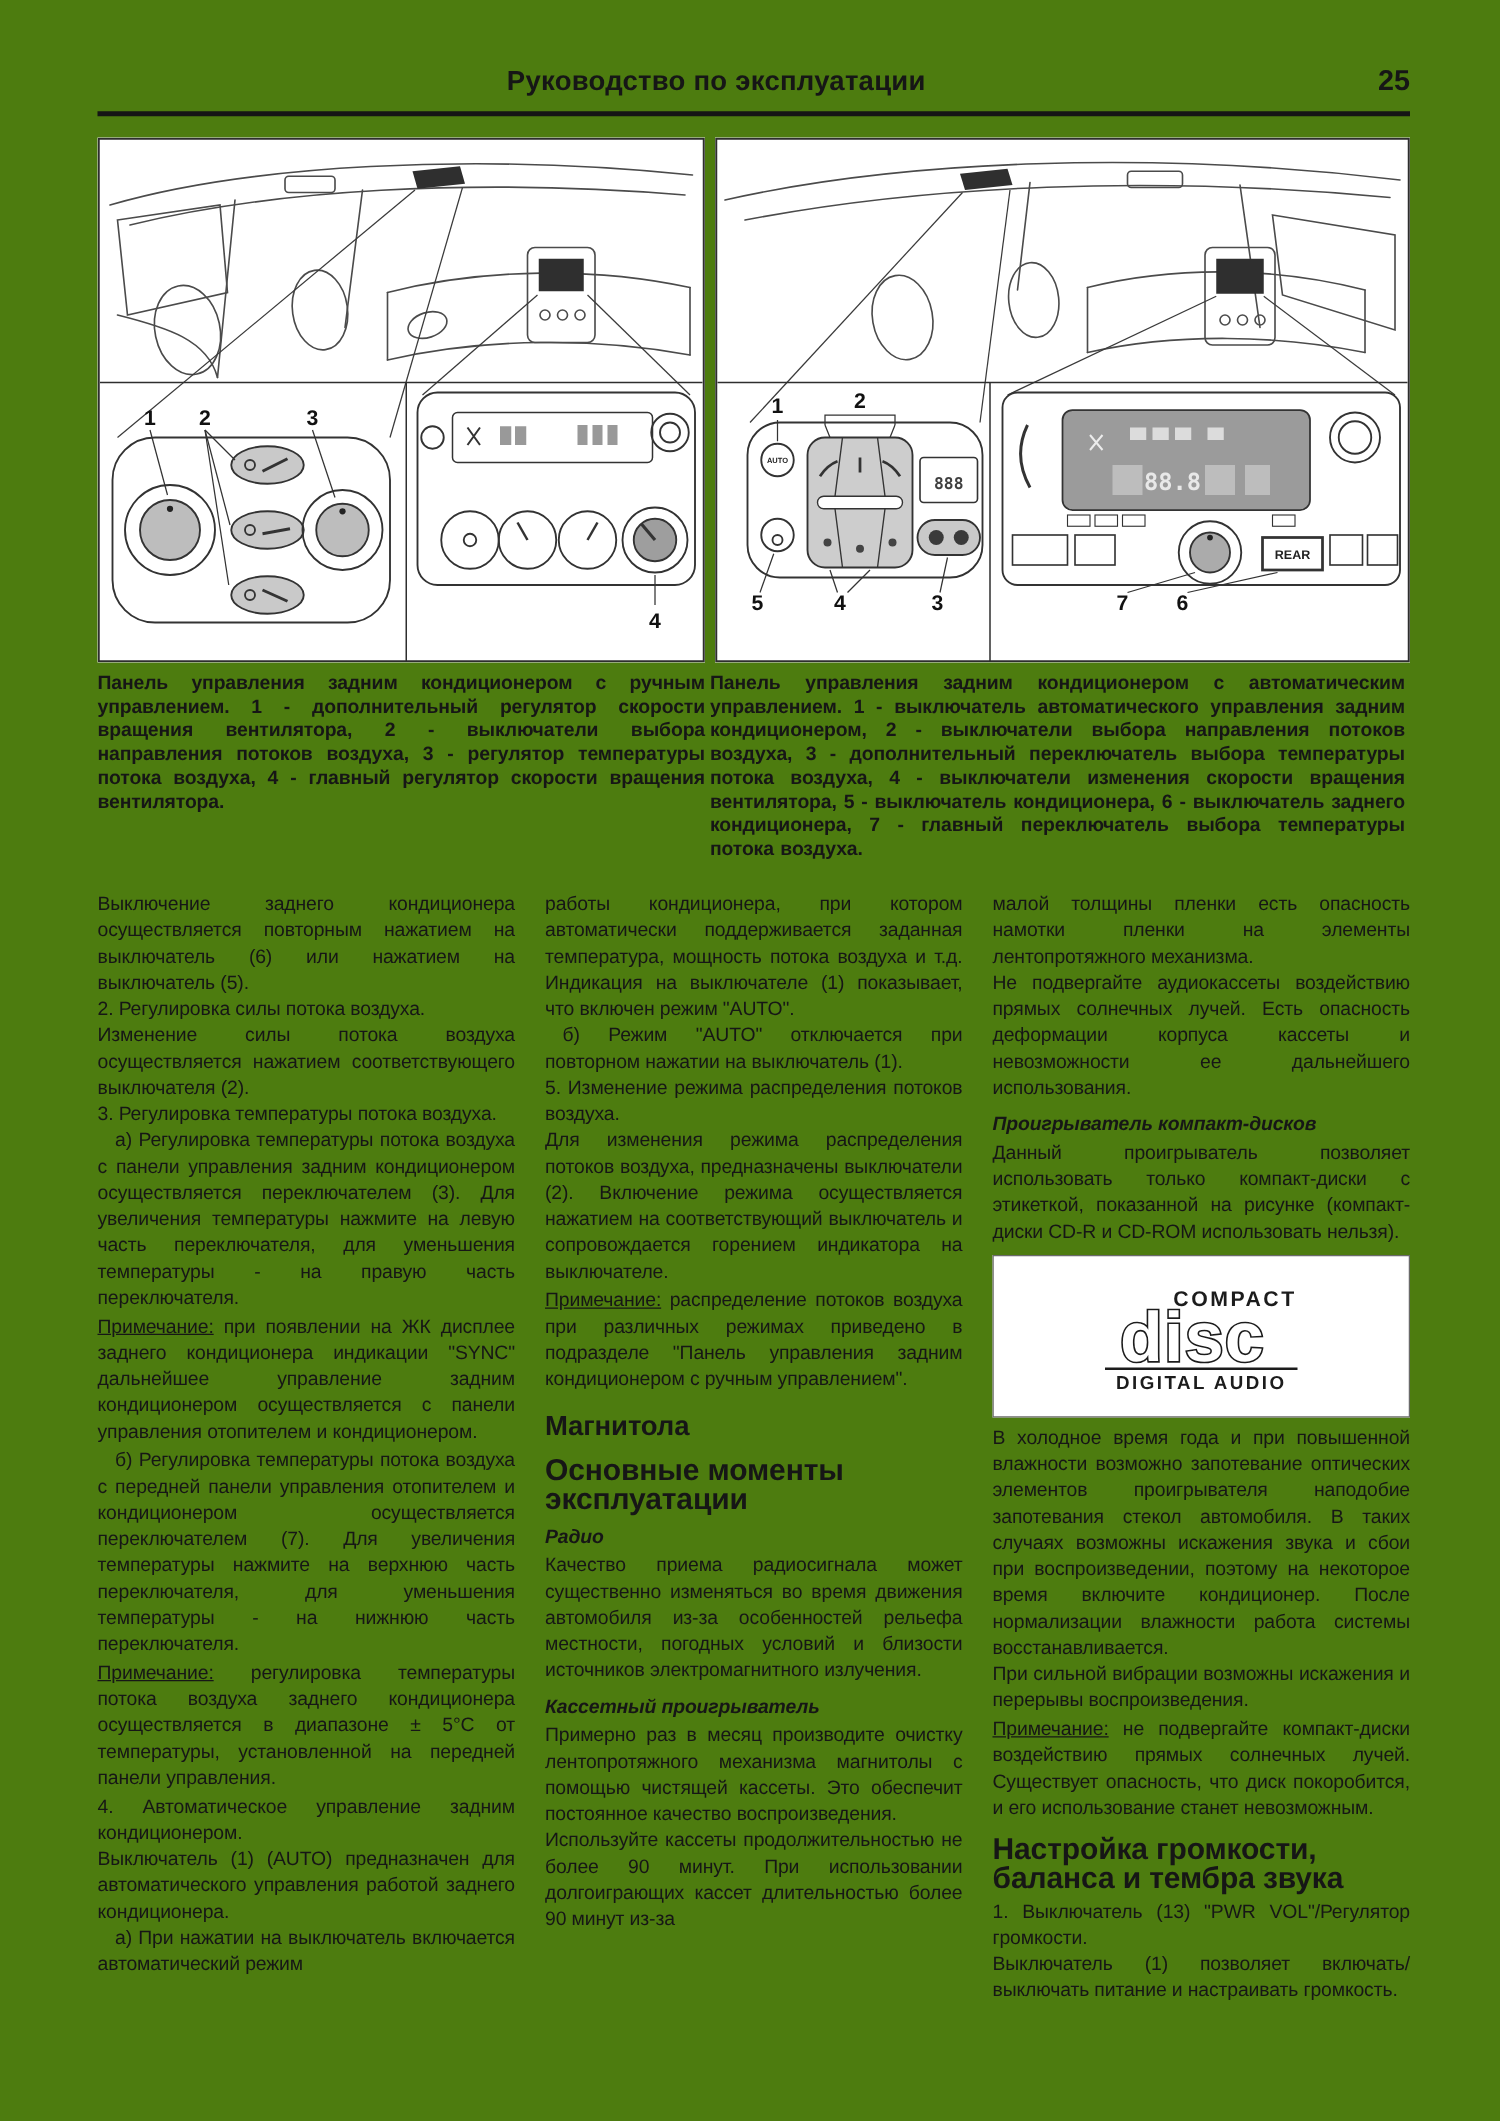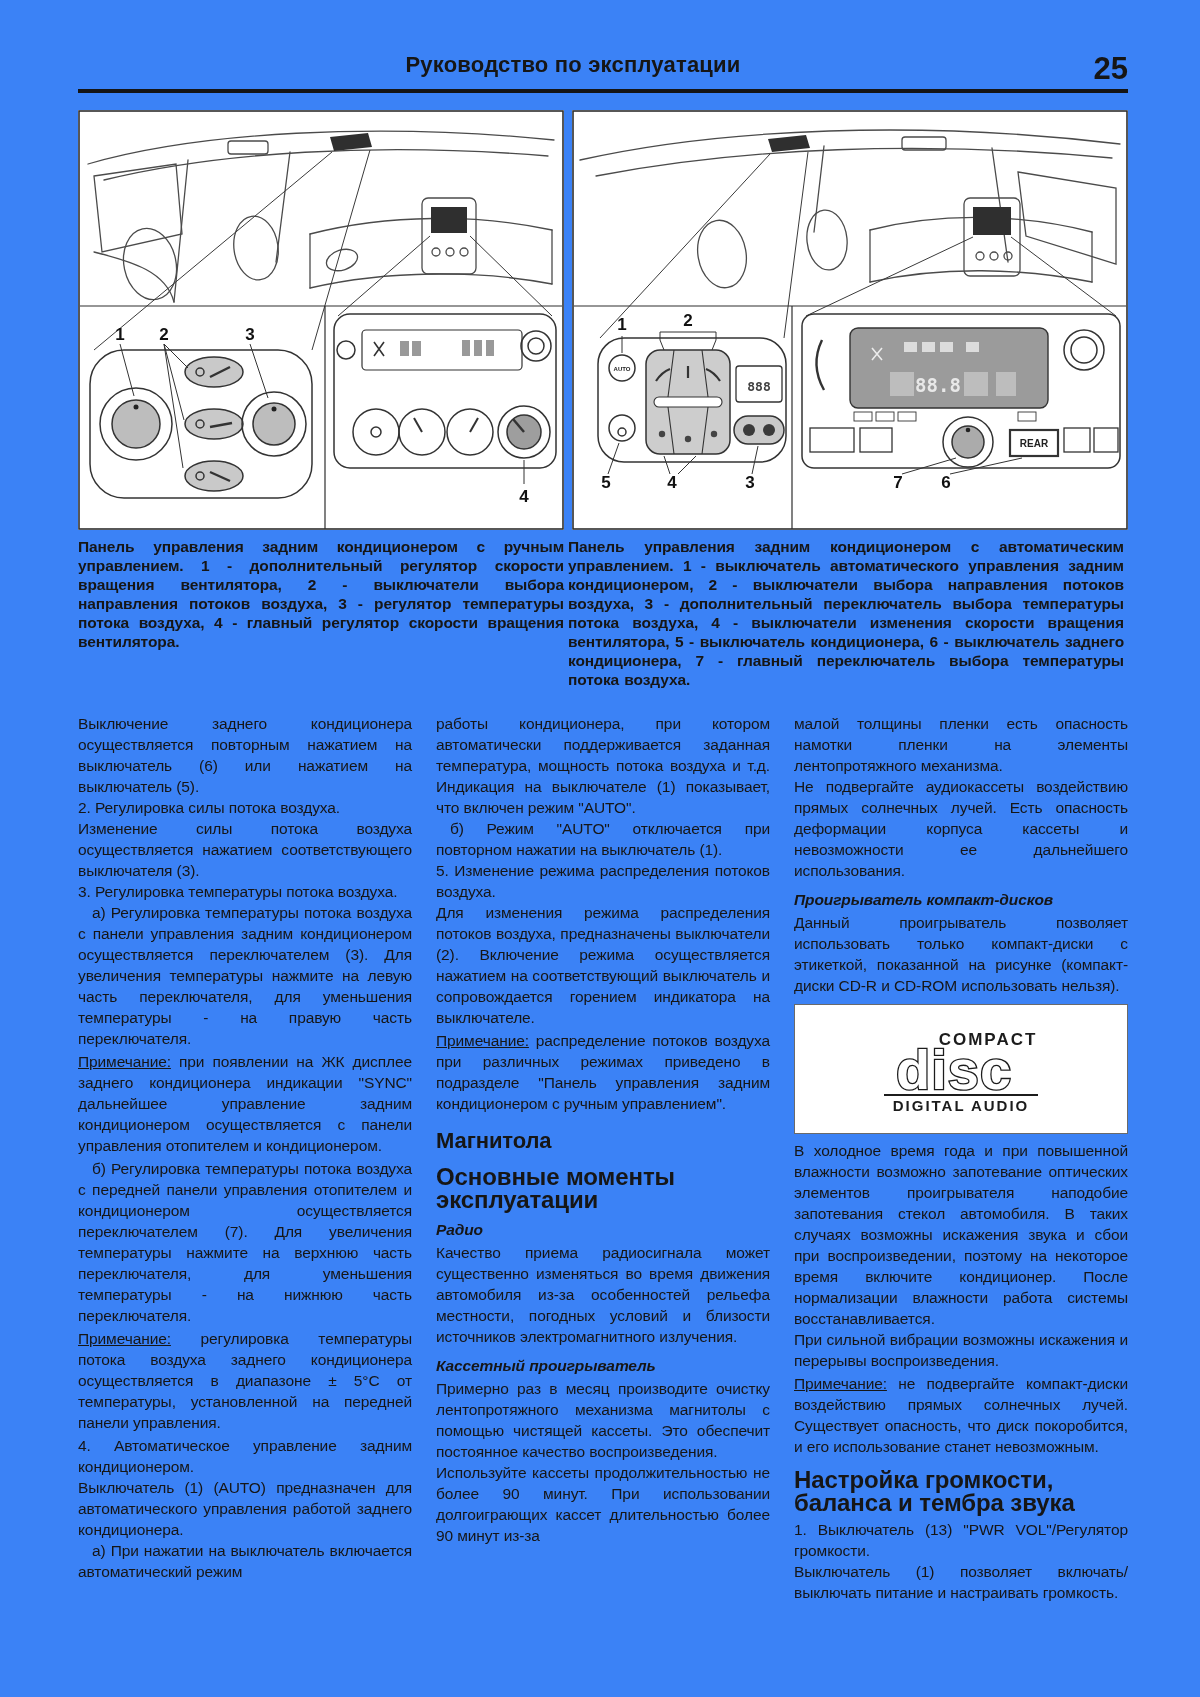--- a/index.html
+++ b/index.html
@@ -4,30 +4,30 @@
 <style>
   * { box-sizing: border-box; }
   html,body { margin:0; padding:0; }
   body {
     width:1200px; height:1697px;
     background:#f6f6f4;
     font-family:"Liberation Sans", sans-serif;
     color:#161616;
     -webkit-font-smoothing:antialiased;
   }
-  .page { position:relative; width:1200px; height:1697px; background:#3b82f6; overflow:hidden; }
+  .page { position:relative; width:1200px; height:1697px; background:#4d7c0f; overflow:hidden; }
   .content { position:absolute; left:78px; top:0; width:1050px; }
 
   
   .header { position:relative; height:96px; }
   .header .title {
     position:absolute; left:0; right:60px; top:52px;
     text-align:center; font-size:22px; font-weight:bold; letter-spacing:.2px;
   }
-  .header .pagenum { position:absolute; right:0; top:51px; font-size:31px; font-weight:bold; }
+  .header .pagenum { position:absolute; right:0; top:51px; font-size:23px; font-weight:bold; }
   .header .rule { position:absolute; left:0; right:0; top:89px; height:4px; background:#151515; }
 
   
   .figures { display:flex; gap:8px; margin-top:14px; }
   .fig-svg { display:block; background:#fff; }
 
   
   .captions { display:flex; gap:4px; margin-top:7px; }
   .caption {
     margin:0; font-size:15.5px; font-weight:bold; line-height:19px;
@@ -266,21 +266,21 @@
     <div class="captions">
       <p class="caption cap-left">Панель управления задним кондиционером с ручным управлением. 1 - дополнительный регулятор скорости вращения вентилятора, 2 - выключатели выбора направления потоков воздуха, 3 - регулятор температуры потока воздуха, 4 - главный регулятор скорости вращения вентилятора.</p>
       <p class="caption cap-right">Панель управления задним кондиционером с автоматическим управлением. 1 - выключатель автоматического управления задним кондиционером, 2 - выключатели выбора направления потоков воздуха, 3 - дополнительный переключатель выбора температуры потока воздуха, 4 - выключатели изменения скорости вращения вентилятора, 5 - выключатель кондиционера, 6 - выключатель заднего кондиционера, 7 - главный переключатель выбора температуры потока воздуха.</p>
     </div>
 
     <div class="columns">
 
       <div class="col">
         <p class="body-p">Выключение заднего кондиционера осуществляется повторным нажатием на выключатель (6) или нажатием на выключатель (5).</p>
         <p class="body-p">2. Регулировка силы потока воздуха.</p>
-        <p class="body-p">Изменение силы потока воздуха осуществляется нажатием соответствующего выключателя (3).</p>
+        <p class="body-p">Изменение силы потока воздуха осуществляется нажатием соответствующего выключателя (2).</p>
         <p class="body-p">3. Регулировка температуры потока воздуха.</p>
         <p class="body-p indent">а) Регулировка температуры потока воздуха с панели управления задним кондиционером осуществляется переключателем (3). Для увеличения температуры нажмите на левую часть переключателя, для уменьшения температуры - на правую часть переключателя.</p>
         <p class="body-p note"><span class="note-label">Примечание:</span><span> при появлении на ЖК дисплее заднего кондиционера индикации "SYNC" дальнейшее управление задним кондиционером осуществляется с панели управления отопителем и кондиционером.</span></p>
         <p class="body-p indent">б) Регулировка температуры потока воздуха с передней панели управления отопителем и кондиционером осуществляется переключателем (7). Для увеличения температуры нажмите на верхнюю часть переключателя, для уменьшения температуры - на нижнюю часть переключателя.</p>
         <p class="body-p note"><span class="note-label">Примечание:</span><span> регулировка температуры потока воздуха заднего кондиционера осуществляется в диапазоне ± 5°C от температуры, установленной на передней панели управления.</span></p>
         <p class="body-p">4. Автоматическое управление задним кондиционером.</p>
         <p class="body-p">Выключатель (1) (AUTO) предназначен для автоматического управления работой заднего кондиционера.</p>
         <p class="body-p indent">а) При нажатии на выключатель включается автоматический режим</p>
       </div>
 

